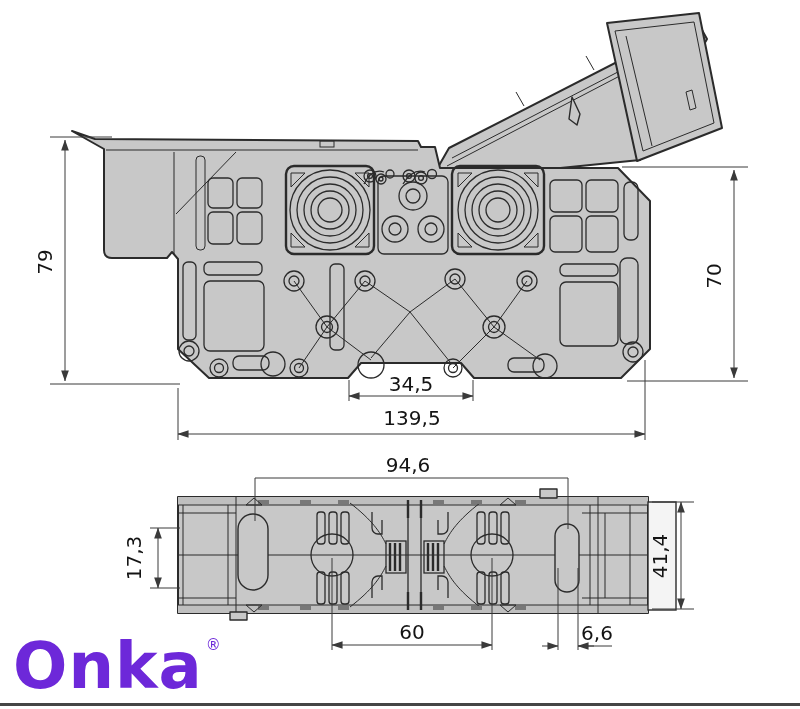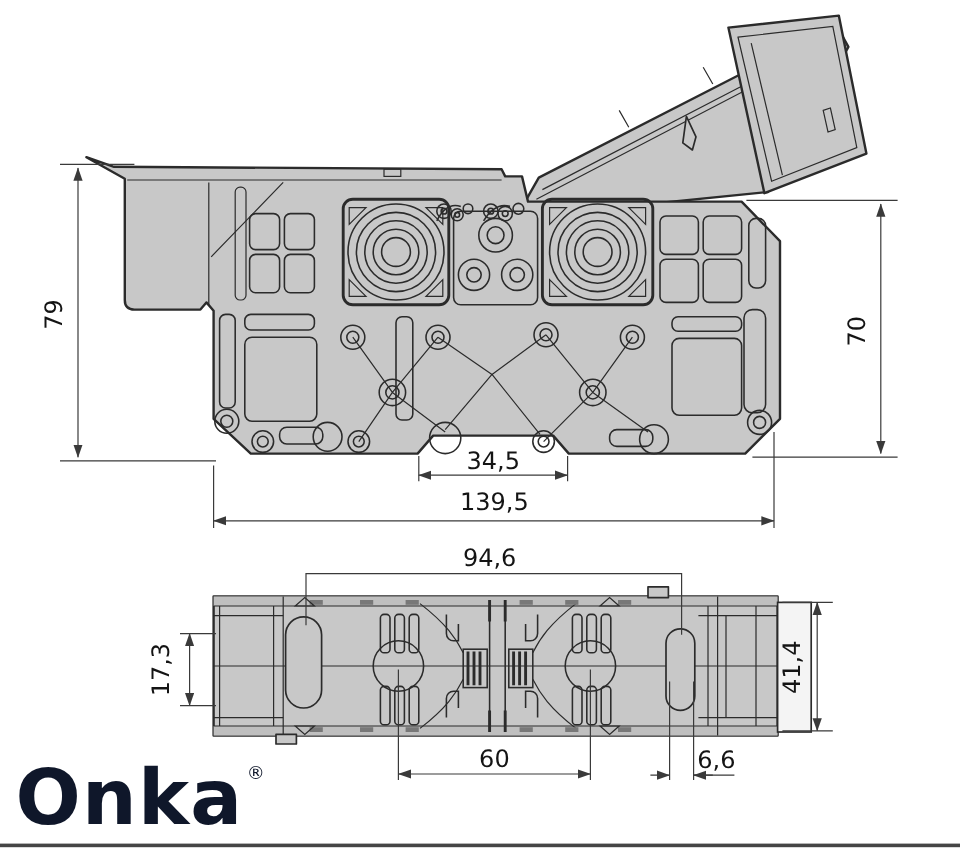--- a/index.html
+++ b/index.html
@@ -10,21 +10,21 @@
   .o  {fill:#c8c8c8;stroke:#2b2b2b;stroke-width:2;stroke-linejoin:round;}
   .o1 {fill:#c8c8c8;stroke:#2b2b2b;stroke-width:1.4;stroke-linejoin:round;}
   .d1 {fill:none;stroke:#2b2b2b;stroke-width:1.3;}
   .d0 {fill:none;stroke:#2b2b2b;stroke-width:1;}
   .dk {stroke:#2b2b2b;stroke-width:2.4;fill:none;}
   .tick{fill:#787878;stroke:none;}
   
   .dim{stroke:#3a3a3a;stroke-width:1;fill:none;}
   .dimtxt{font:20px "DejaVu Sans",sans-serif;fill:#141414;}
   
-  #logo{position:absolute;left:13px;top:634px;color:#0f172a;
+  #logo{position:absolute;left:13px;top:634px;color:#6d28d9;
         font-family:"DejaVu Sans",sans-serif;font-weight:bold;
         font-size:64px;line-height:1.0;letter-spacing:1px;}
   #logo .reg{font-size:15px;font-weight:normal;vertical-align:38px;margin-left:3px;}
   #footrule{position:absolute;left:0;top:703px;width:800px;height:3px;background:#454545;}
 </style>
 </head>
 <body>
 
 <div id="stage">
 

